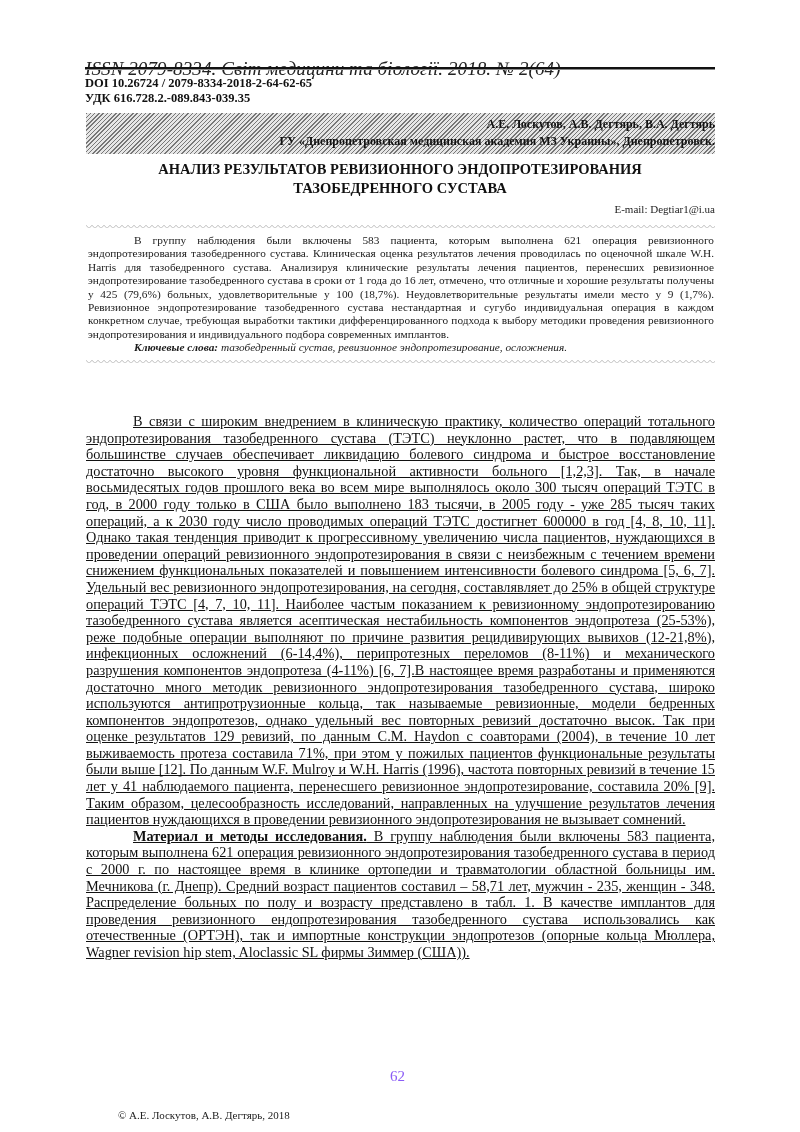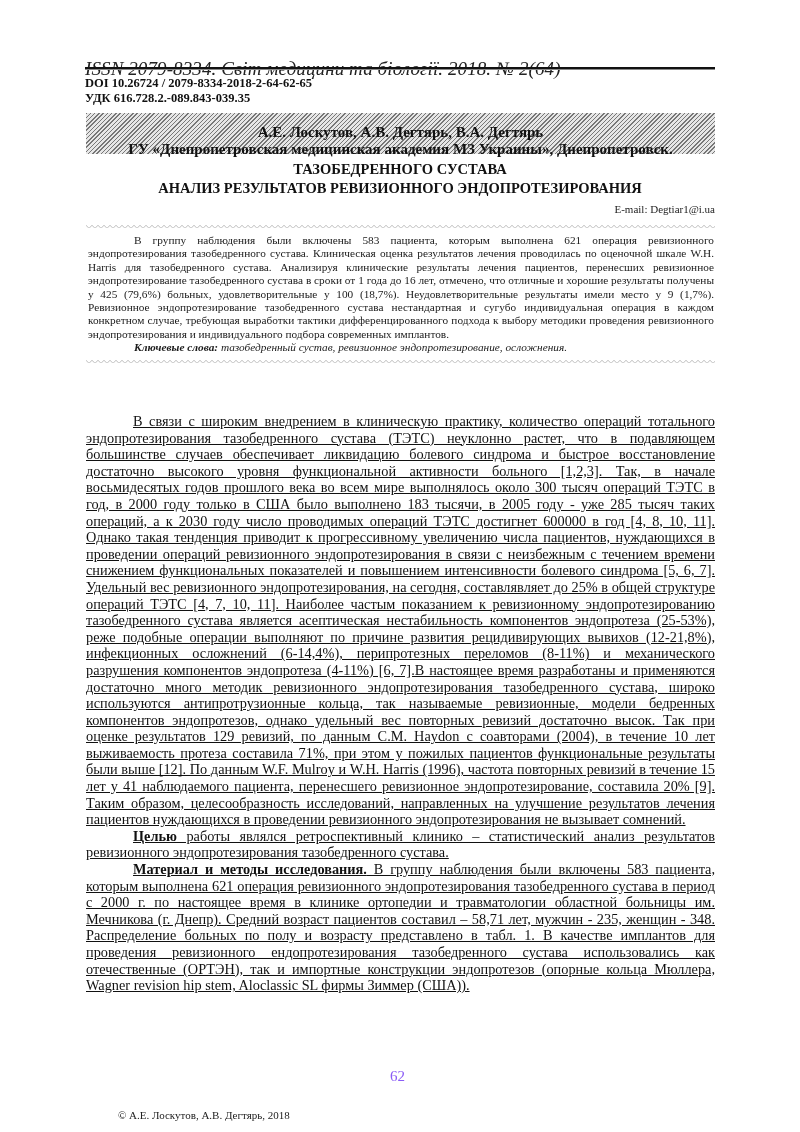--- a/index.html
+++ b/index.html
@@ -20,22 +20,22 @@
     .doi, .udk {
       position: absolute; left: 85px; font-weight: bold; font-size: 12.5px; color: #111;
     }
     .doi { top: 76px; }
     .udk { top: 91px; }
 
     .author-banner {
       position: absolute; left: 86px; top: 113px; width: 629px; height: 41px;
       background-color: #e6e6e6;
       background-image: repeating-linear-gradient(135deg, #777 0px, #777 1px, transparent 1px, transparent 3px);
-      text-align: center; font-weight: bold; font-size: 15px; color: #111; line-height: 17px;
-      padding-top: 11px; box-sizing: border-box;
+      text-align: right; font-weight: bold; font-size: 12px; color: #111; line-height: 17px;
+      padding-top: 3px; box-sizing: border-box;
     }
     .author-banner span { display: block; }
 
     .article-title {
       position: absolute; left: 85px; top: 160px; width: 630px; text-align: center;
       font-weight: bold; font-size: 14.5px; line-height: 19px; color: #111;
     }
     .article-title span { display: block; }
 
     .email {
@@ -87,38 +87,37 @@
   <div class="header-rule"></div>
   <div class="doi">DOI 10.26724 / 2079-8334-2018-2-64-62-65</div>
   <div class="udk">УДК 616.728.2.-089.843-039.35</div>
 
   <div class="author-banner">
     <span>А.Е. Лоскутов, А.В. Дегтярь, В.А. Дегтярь</span>
     <span>ГУ «Днепропетровская медицинская академия МЗ Украины», Днепропетровск.</span>
   </div>
 
   <div class="article-title">
+    <span>АНАЛИЗ РЕЗУЛЬТАТОВ РЕВИЗИОННОГО ЭНДОПРОТЕЗИРОВАНИЯ</span>
     <span>ТАЗОБЕДРЕННОГО СУСТАВА</span>
-    <span>АНАЛИЗ РЕЗУЛЬТАТОВ РЕВИЗИОННОГО ЭНДОПРОТЕЗИРОВАНИЯ</span>
   </div>
 
   <div class="email">E-mail: Degtiar1@i.ua</div>
 
   <div class="wavy top"></div>
 
   <div class="abstract">
     <p>В группу наблюдения были включены 583 пациента, которым выполнена 621 операция ревизионного эндопротезирования тазобедренного сустава. Клиническая оценка результатов лечения проводилась по оценочной шкале W.H. Harris для тазобедренного сустава. Анализируя клинические результаты лечения пациентов, перенесших ревизионное эндопротезирование тазобедренного сустава в сроки от 1 года до 16 лет, отмечено, что отличные и хорошие результаты получены у 425 (79,6%) больных, удовлетворительные у 100 (18,7%). Неудовлетворительные результаты имели место у 9 (1,7%). Ревизионное эндопротезирование тазобедренного сустава нестандартная и сугубо индивидуальная операция в каждом конкретном случае, требующая выработки тактики дифференцированного подхода к выбору методики проведения ревизионного эндопротезирования и индивидуального подбора современных имплантов.</p>
     <p class="keywords"><b>Ключевые слова:</b><span> тазобедренный сустав, ревизионное эндопротезирование, осложнения.</span></p>
   </div>
 
   <div class="wavy bottom"></div>
 
 
   <div class="body-text">
     <p>В связи с широким внедрением в клиническую практику, количество операций  тотального эндопротезирования тазобедренного сустава (ТЭТС)  неуклонно растет, что в подавляющем большинстве случаев обеспечивает ликвидацию болевого синдрома и быстрое восстановление достаточно высокого уровня функциональной активности больного [1,2,3]. Так, в начале восьмидесятых годов прошлого века во всем мире выполнялось около 300 тысяч операций ТЭТС в год, в 2000 году только в США было выполнено 183 тысячи, в 2005 году - уже 285 тысяч таких операций, а к 2030 году число проводимых операций ТЭТС достигнет 600000 в год [4, 8, 10, 11]. Однако такая тенденция приводит к прогрессивному увеличению числа пациентов, нуждающихся в проведении операций ревизионного эндопротезирования в связи с неизбежным с течением времени снижением функциональных показателей и повышением интенсивности болевого синдрома [5, 6, 7]. Удельный вес ревизионного эндопротезирования, на сегодня, составлявляет до 25% в общей структуре операций ТЭТС [4, 7, 10, 11]. Наиболее частым показанием к ревизионному эндопротезированию тазобедренного сустава является асептическая нестабильность компонентов эндопротеза (25-53%), реже подобные операции выполняют по причине развития рецидивирующих вывихов (12-21,8%), инфекционных осложнений (6-14,4%), перипротезных переломов (8-11%) и механического разрушения компонентов эндопротеза (4-11%) [6, 7].В настоящее время разработаны и применяются достаточно много методик ревизионного эндопротезирования тазобедренного сустава, широко используются антипротрузионные кольца, так называемые ревизионные, модели бедренных компонентов эндопротезов, однако удельный вес повторных ревизий достаточно высок. Так при оценке результатов 129 ревизий, по данным C.M. Haydon с соавторами (2004),  в течение 10 лет выживаемость протеза составила 71%, при этом у пожилых пациентов функциональные результаты были выше [12]. По данным W.F. Mulroy и W.H. Harris (1996), частота повторных ревизий в течение 15 лет у 41 наблюдаемого пациента, перенесшего ревизионное эндопротезирование, составила 20% [9]. Таким образом, целесообразность исследований, направленных на улучшение результатов лечения пациентов нуждающихся в проведении ревизионного эндопротезирования не вызывает сомнений.</p>
-    <p><b>Целью</b><span> работы являлся ретроспективный клинико – статистический анализ результатов ревизионного эндопротезирования тазобедренного сустава.</span></p>
     <p><b>Материал и методы исследования.</b><span> В группу наблюдения были включены 583 пациента, которым выполнена 621 операция ревизионного эндопротезирования тазобедренного сустава в период с 2000 г. по настоящее время в клинике ортопедии и травматологии областной больницы им. Мечникова (г. Днепр). Средний возраст пациентов составил – 58,71 лет, мужчин - 235, женщин - 348. Распределение больных по полу и возрасту представлено в табл. 1. В качестве имплантов для проведения ревизионного ендопротезирования тазобедренного сустава использовались как отечественные (ОРТЭН), так и импортные конструкции эндопротезов (опорные кольца Мюллера, Wagner revision hip stem, Aloclassic SL фирмы Зиммер (США)).</span></p>
   </div>
 
   <div class="copyright">© А.Е. Лоскутов, А.В. Дегтярь, 2018</div>
   <div class="page-number">62</div>
 
 </div>
 
 </body></html>

